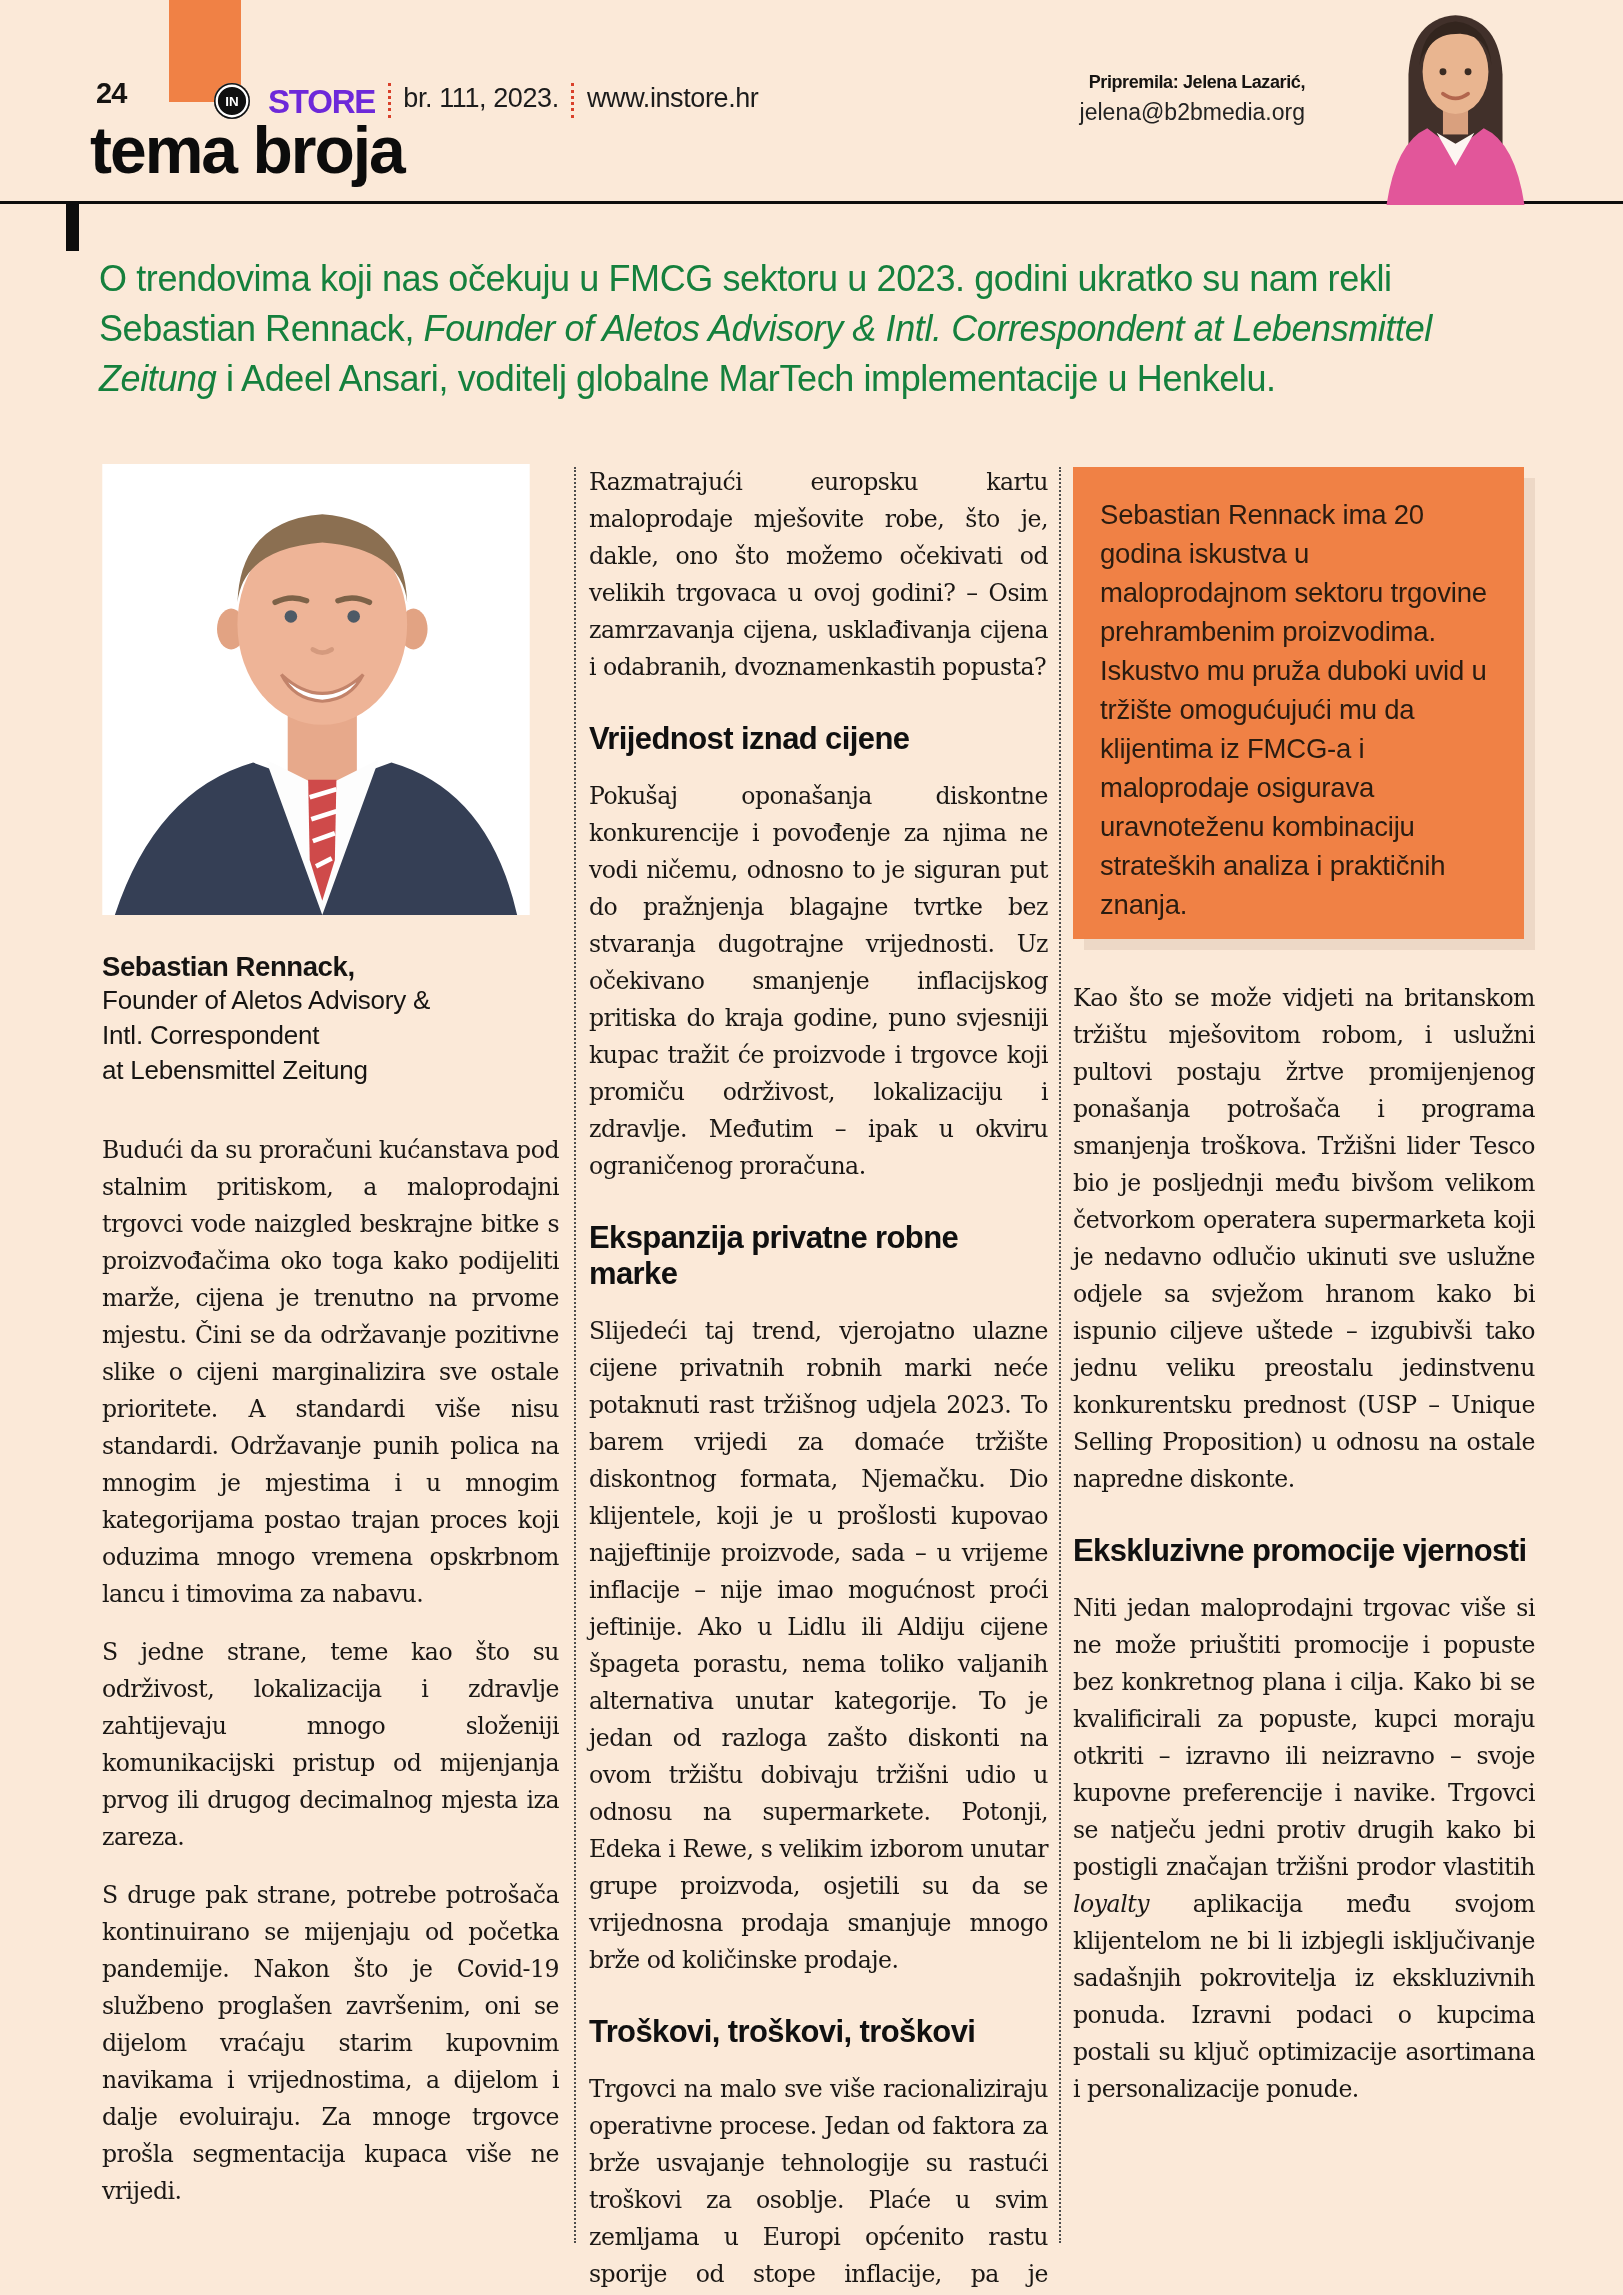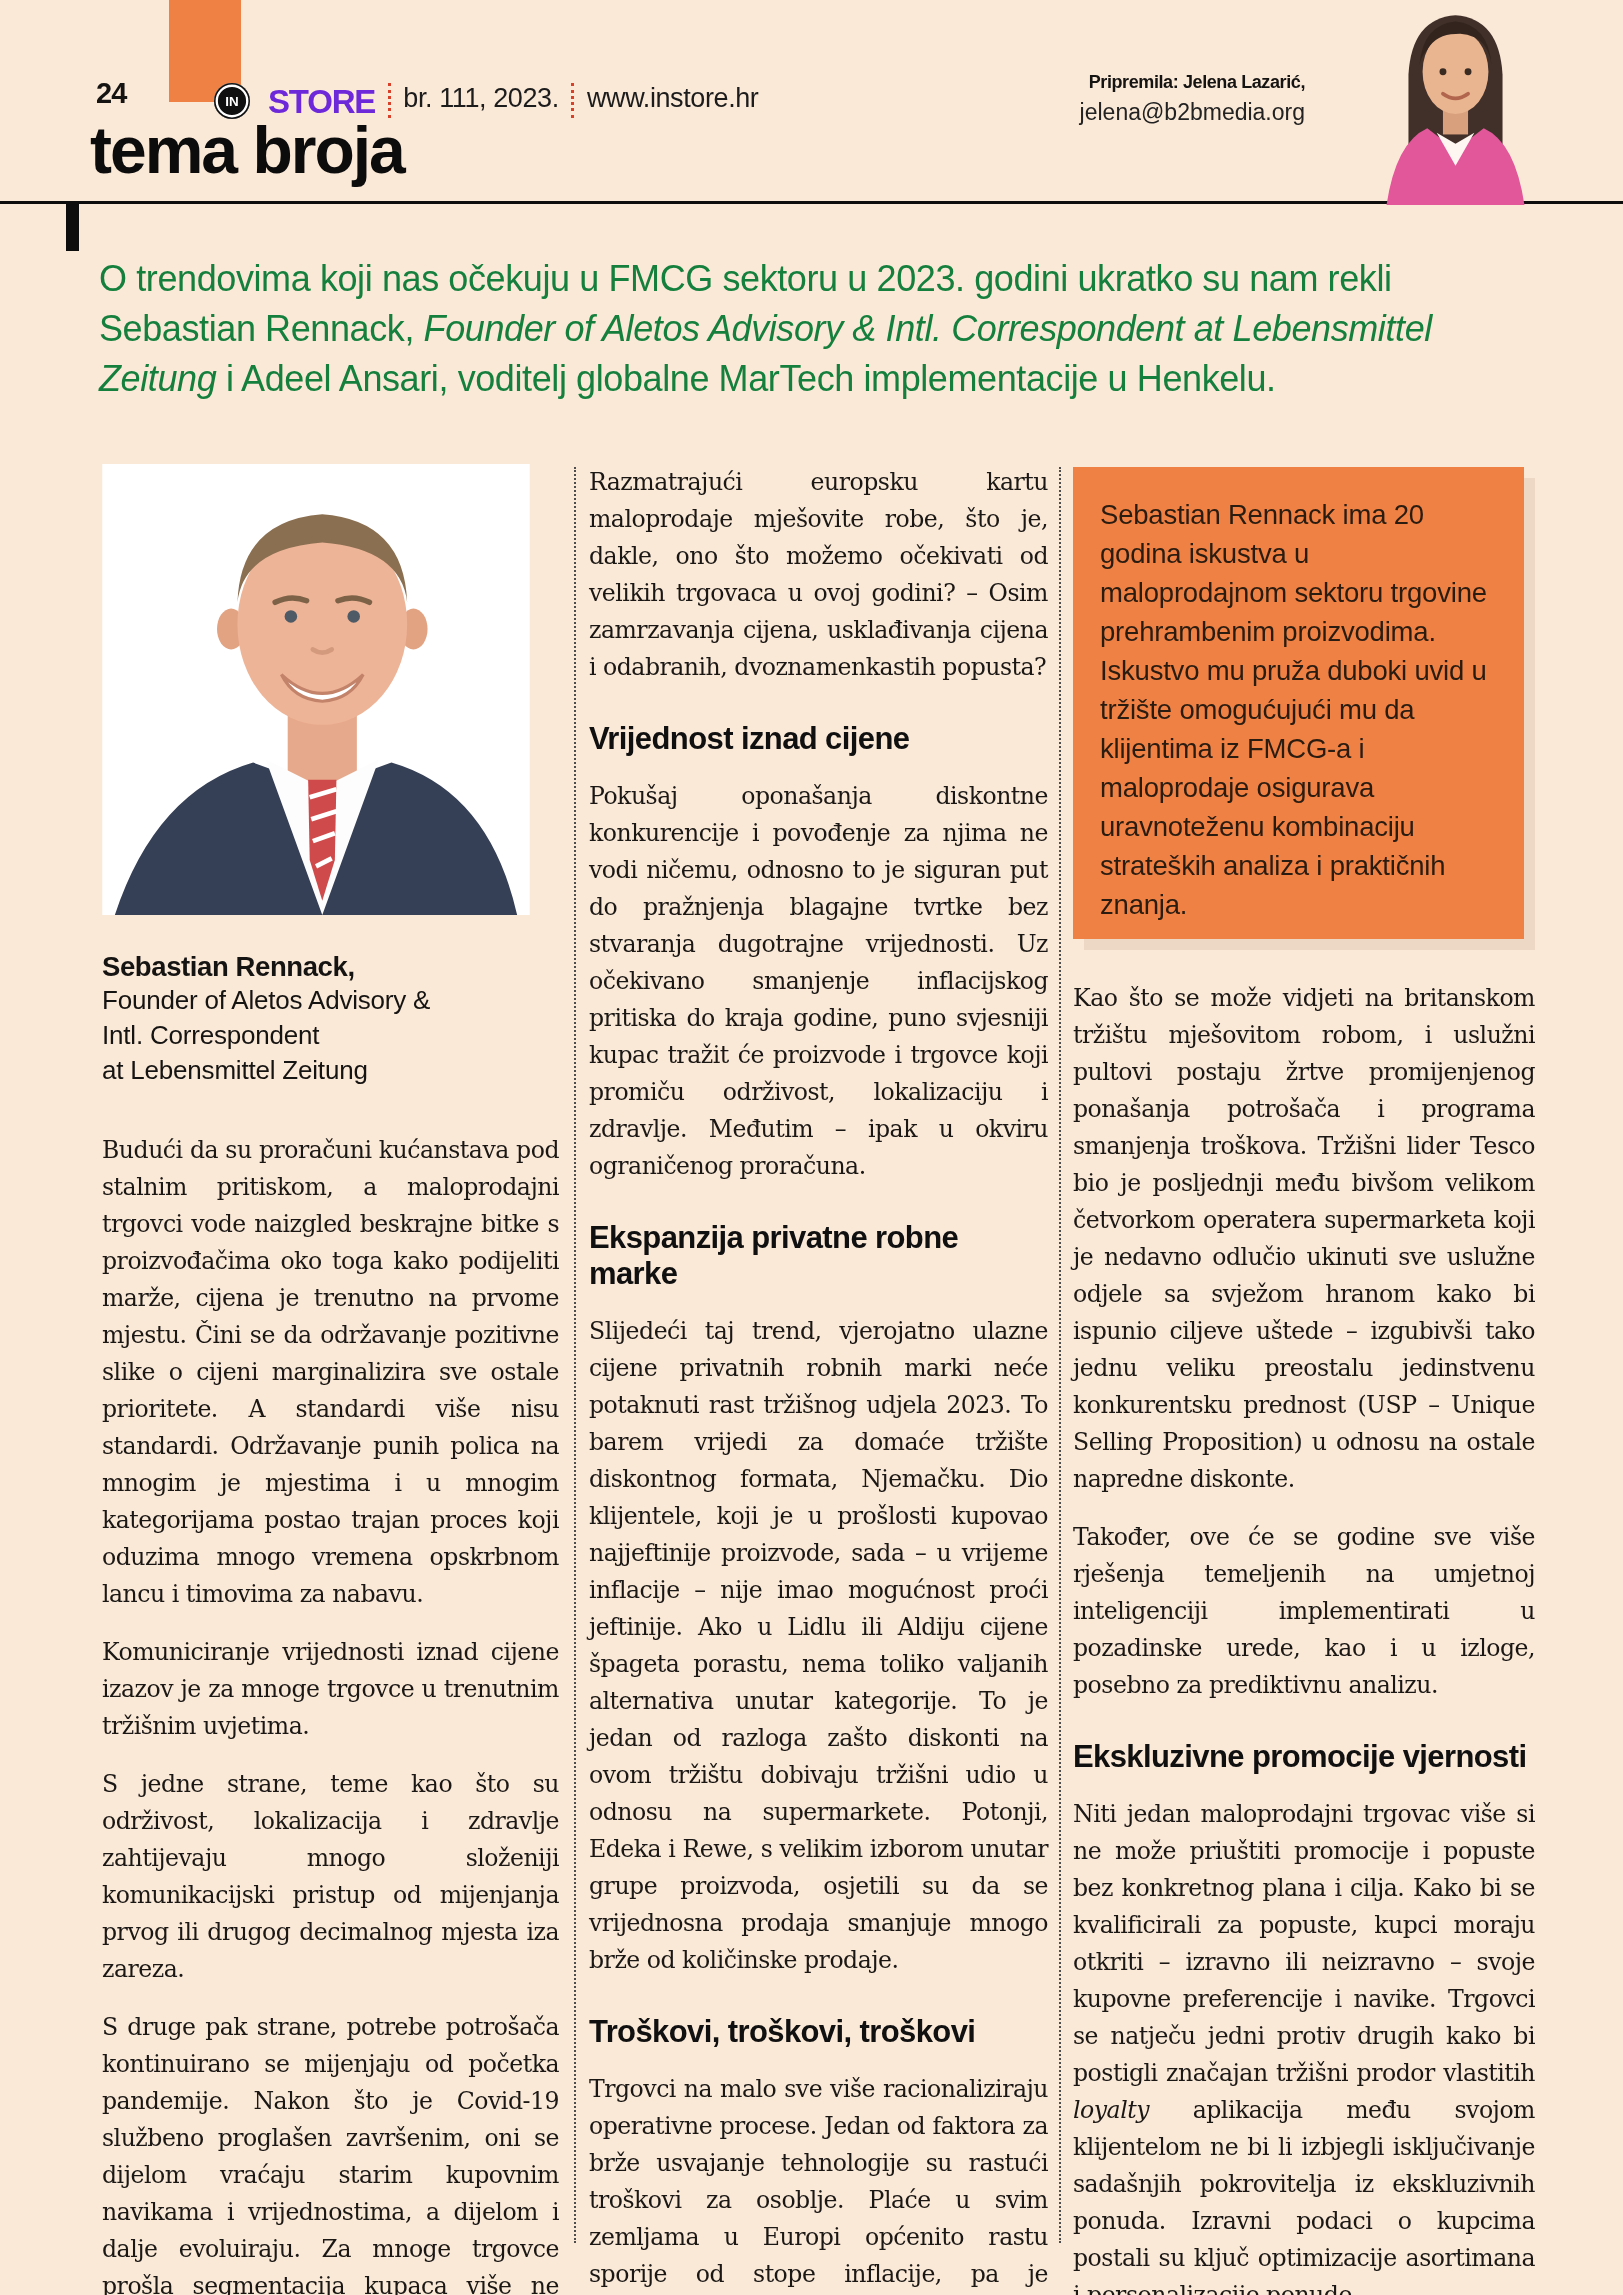--- a/index.html
+++ b/index.html
@@ -124,21 +124,20 @@
 
   <div class="photo-caption">
     <div class="caption-name">Sebastian Rennack,</div>
     <div class="caption-line">Founder of Aletos Advisory &amp;</div>
     <div class="caption-line">Intl. Correspondent</div>
     <div class="caption-line">at Lebensmittel Zeitung</div>
   </div>
 
   <div class="blocks">
       <p class="body-para">Budući da su proračuni kućanstava pod stalnim pritiskom, a maloprodajni trgovci vode naizgled beskrajne bitke s proizvođačima oko toga kako podijeliti marže, cijena je trenutno na prvome mjestu. Čini se da održavanje pozitivne slike o cijeni marginalizira sve ostale prioritete. A standardi više nisu standardi. Održavanje punih polica na mnogim je mjestima i u mnogim kategorijama postao trajan proces koji oduzima mnogo vremena opskrbnom lancu i timovima za nabavu.</p>
-      <p class="body-para">Komuniciranje vrijednosti iznad cijene izazov je za mnoge trgovce u trenutnim tržišnim uvjetima.</p>
       <p class="body-para">S jedne strane, teme kao što su održivost, lokalizacija i zdravlje zahtijevaju mnogo složeniji komunikacijski pristup od mijenjanja prvog ili drugog decimalnog mjesta iza zareza.</p>
       <p class="body-para">S druge pak strane, potrebe potrošača kontinuirano se mijenjaju od početka pandemije. Nakon što je Covid-19 službeno proglašen završenim, oni se dijelom vraćaju starim kupovnim navikama i vrijednostima, a dijelom i dalje evoluiraju. Za mnoge trgovce prošla segmentacija kupaca više ne vrijedi.</p>
     </div>
 </div>
 
 <div class="col col-middle">
   <div class="blocks">
       <p class="body-para">Razmatrajući europsku kartu maloprodaje mješovite robe, što je, dakle, ono što možemo očekivati od velikih trgovaca u ovoj godini? – Osim zamrzavanja cijena, usklađivanja cijena i odabranih, dvoznamenkastih popusta?</p>
       <h3 class="col-heading">Vrijednost iznad cijene</h3>
       <p class="body-para">Pokušaj oponašanja diskontne konkurencije i povođenje za njima ne vodi ničemu, odnosno to je siguran put do pražnjenja blagajne tvrtke bez stvaranja dugotrajne vrijednosti. Uz očekivano smanjenje inflacijskog pritiska do kraja godine, puno svjesniji kupac tražit će proizvode i trgovce koji promiču održivost, lokalizaciju i zdravlje. Međutim – ipak u okviru ograničenog proračuna.</p>
@@ -148,18 +147,17 @@
       <p class="body-para">Trgovci na malo sve više racionaliziraju operativne procese. Jedan od faktora za brže usvajanje tehnologije su rastući troškovi za osoblje. Plaće u svim zemljama u Europi općenito rastu sporije od stope inflacije, pa je trgovcima na malo teško pronaći osoblje za rad u trgovinama. Prva linija obrane su pozicije blagajnika, pa gotovo svaki trgovac ulaže velika sredstva u samoposlužne blagajne.</p>
     </div>
 </div>
 
 <div class="col col-right">
   <div class="infobox">
     <div class="infobox-text">Sebastian Rennack ima 20 godina iskustva u maloprodajnom sektoru trgovine prehrambenim proizvodima. Iskustvo mu pruža duboki uvid u tržište omogućujući mu da klijentima iz FMCG-a i maloprodaje osigurava uravnoteženu kombinaciju strateških analiza i praktičnih znanja.</div>
   </div>
   <div class="blocks">
       <p class="body-para">Kao što se može vidjeti na britanskom tržištu mješovitom robom, i uslužni pultovi postaju žrtve promijenjenog ponašanja potrošača i programa smanjenja troškova. Tržišni lider Tesco bio je posljednji među bivšom velikom četvorkom operatera supermarketa koji je nedavno odlučio ukinuti sve uslužne odjele sa svježom hranom kako bi ispunio ciljeve uštede – izgubivši tako jednu veliku preostalu jedinstvenu konkurentsku prednost (USP – Unique Selling Proposition) u odnosu na ostale napredne diskonte.</p>
-      <p class="body-para">Također, ove će se godine sve više rješenja temeljenih na umjetnoj inteligenciji implementirati u pozadinske urede, kao i u izloge, posebno za prediktivnu analizu.</p>
       <h3 class="col-heading">Ekskluzivne promocije vjernosti</h3>
       <p class="body-para"><span>Niti jedan maloprodajni trgovac više si ne može priuštiti promocije i popuste bez konkretnog plana i cilja. Kako bi se kvalificirali za popuste, kupci moraju otkriti – izravno ili neizravno – svoje kupovne preferencije i navike. Trgovci se natječu jedni protiv drugih kako bi postigli značajan tržišni prodor vlastitih </span><em>loyalty</em><span> aplikacija među svojom klijentelom ne bi li izbjegli isključivanje sadašnjih pokrovitelja iz ekskluzivnih ponuda. Izravni podaci o kupcima postali su ključ optimizacije asortimana i personalizacije ponude.</span></p>
     </div>
 </div>
 
 
 </body></html>

